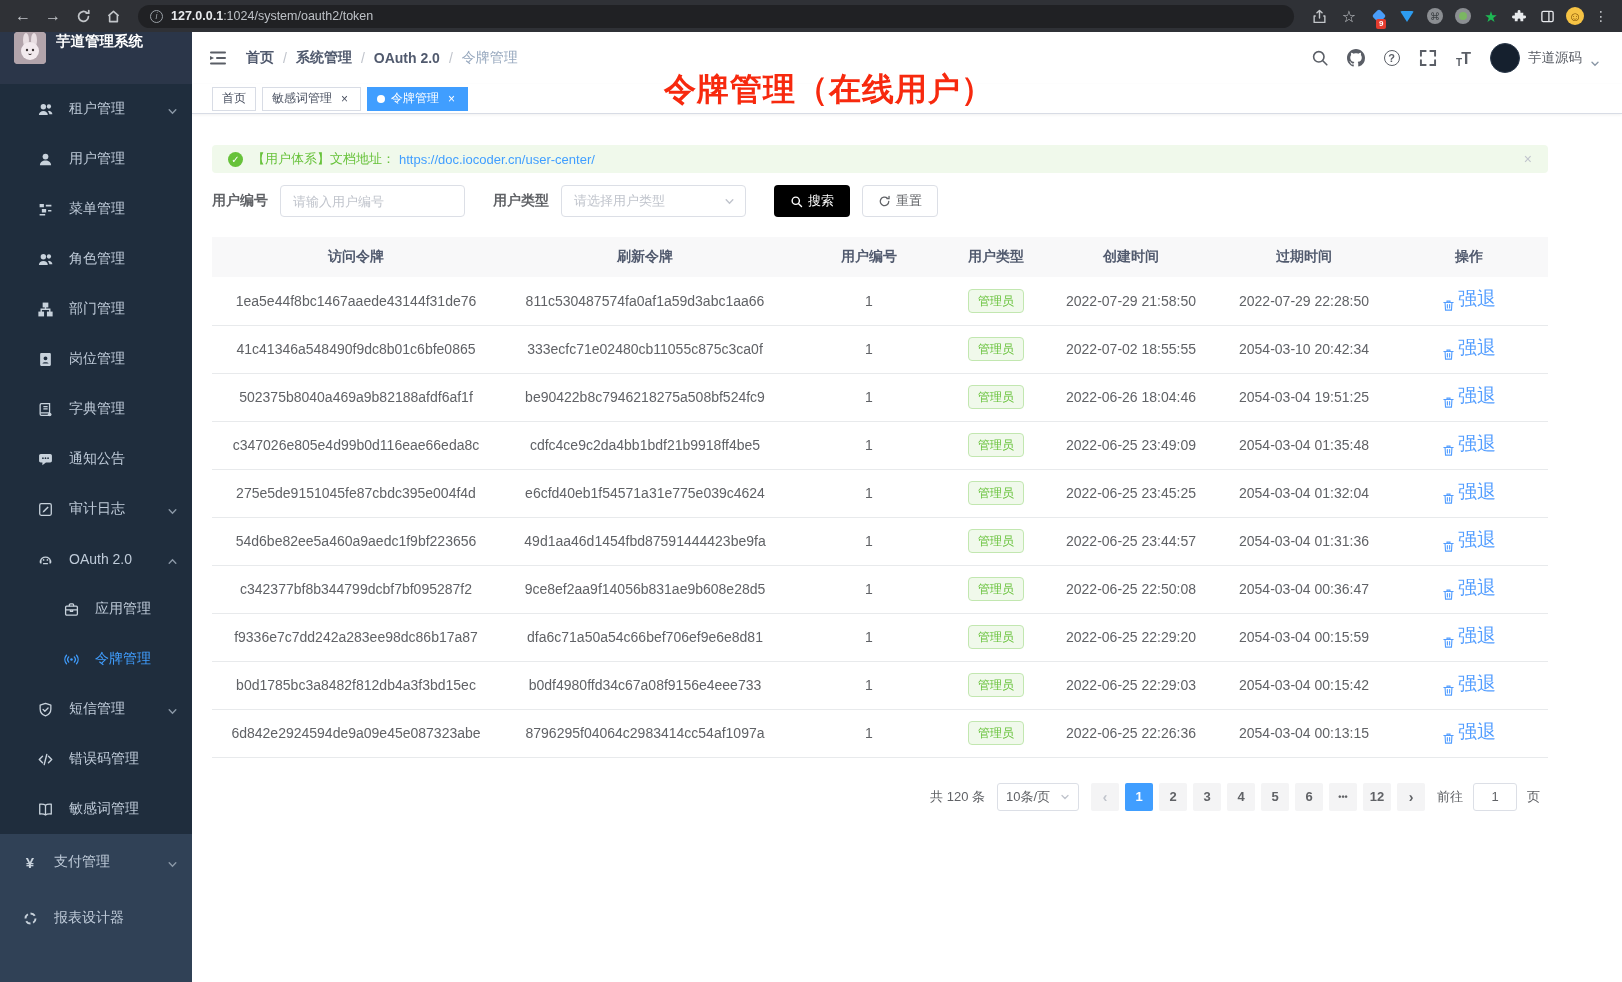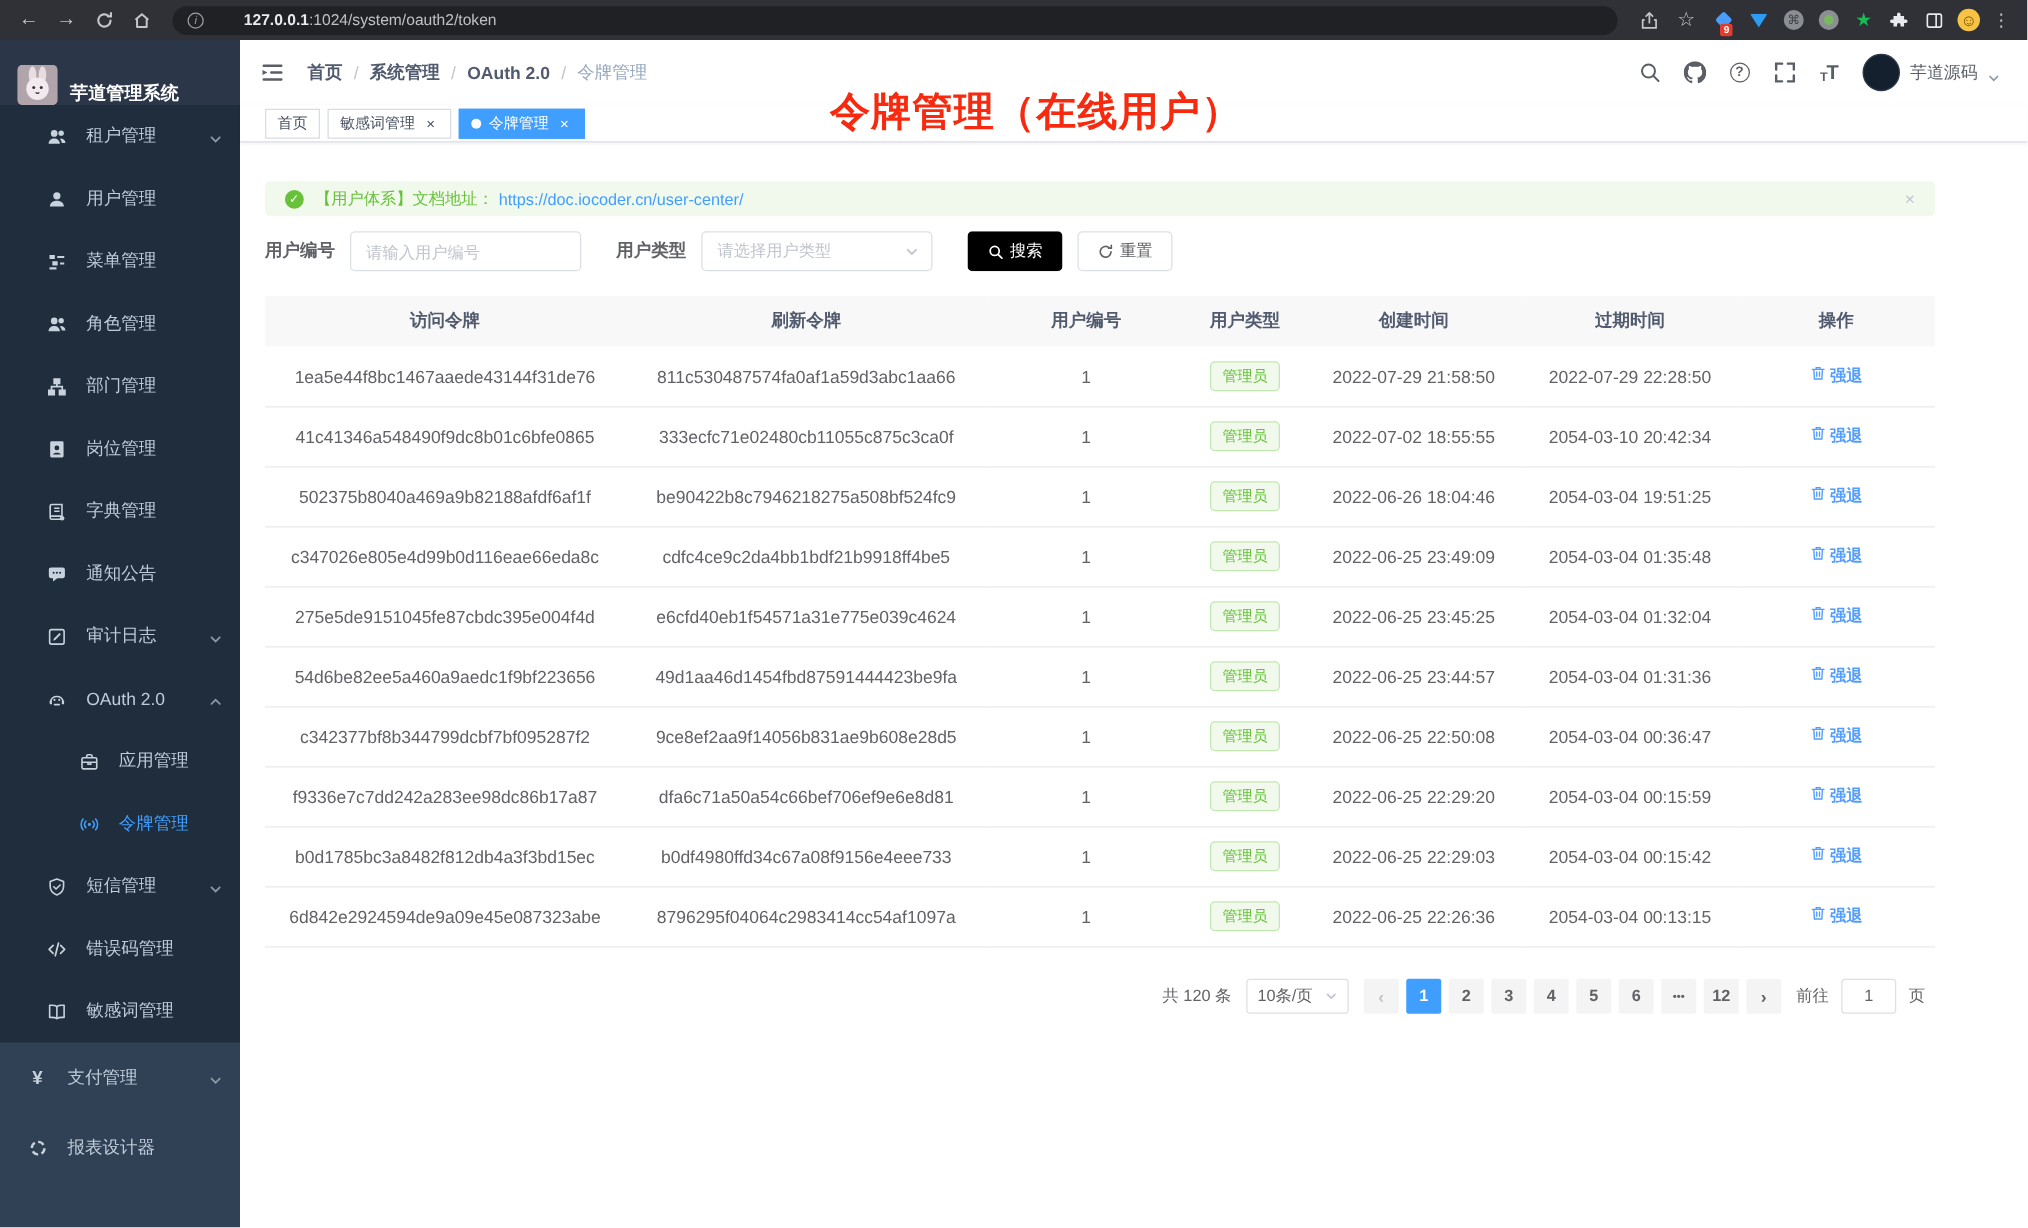--- a/index.html
+++ b/index.html
@@ -5,40 +5,40 @@
   * { margin:0; padding:0; box-sizing:border-box; }
   html,body { width:1622px; height:982px; overflow:hidden; }
   body { font-family:"Liberation Sans","DejaVu Sans",sans-serif; background:#fff; position:relative; }
 
   
   .browser-bar { height:32px; background:#2f3136; display:flex; align-items:center; padding:0 10px; gap:4px; }
   .bnav { color:#c2c5c9; width:26px; height:26px; display:flex; align-items:center; justify-content:center; font-size:16px; border-radius:50%; flex:none; }
   .bnav svg { width:15px; height:15px; }
   .url-pill { flex:1; height:23px; background:#202124; border-radius:12px; display:flex; align-items:center; padding:0 12px; margin:0 8px; color:#bdc1c6; font-size:12.5px; gap:8px; min-width:0; }
   .url-pill .info-i { width:13px; height:13px; border:1px solid #9aa0a6; border-radius:50%; font-size:9px; display:flex; align-items:center; justify-content:center; color:#9aa0a6; font-style:italic; flex:none; }
-  .url-host { color:#e8eaed; font-weight:700;margin-left:24px; }
+  .url-host { color:#e8eaed; font-weight:700; }
   .ext-cluster { display:flex; align-items:center; gap:10px; padding:0 4px; }
   .ext { width:18px; height:18px; display:flex; align-items:center; justify-content:center; position:relative; flex:none; }
   .diamond { width:10px; height:10px; background:#4a9df8; transform:rotate(45deg); border-radius:2px; }
   .ext-badge { position:absolute; bottom:-4px; left:6px; background:#e33b2e; color:#fff; font-size:8px; font-weight:700; padding:1px 3px; border-radius:2px; line-height:1; }
   .gem { width:0; height:0; border-left:7px solid transparent; border-right:7px solid transparent; border-top:11px solid #2d9cf0; border-radius:2px; }
   .gray-circle { width:16px; height:16px; border-radius:50%; background:#8b8e92; color:#3c4043; font-size:10px; display:flex; align-items:center; justify-content:center; }
   .rec-dot { width:8px; height:8px; border-radius:50%; background:#7bb662; }
   .green-star { color:#1db954; font-size:15px; line-height:1; }
   .puzzle svg,.panel svg { width:15px; height:15px; }
   .avatar-smiley { width:18px; height:18px; border-radius:50%; background:#f6c344; position:relative; }
   .avatar-smiley:after { content:"☺"; position:absolute; inset:0; display:flex; align-items:center; justify-content:center; font-size:13px; color:#7a4b00; }
   .kebab { color:#c2c5c9; font-size:14px; letter-spacing:0; }
 
   
   .app { display:flex; height:950px; }
 
   
   .sidebar { width:192px; background:#304156; flex:none; display:flex; flex-direction:column; color:#bfcbd9; }
-  .logo-row { height:52px; background:#2b3649; display:flex; align-items:flex-end; padding:0 14px; gap:10px; flex:none; }
+  .logo-row { height:52px; background:#2b3649; display:flex; align-items:flex-start; padding:0 14px; gap:10px; flex:none; }
   .logo-img { width:32px; height:32px; border-radius:4px; background:#b9a8ae; position:relative; overflow:hidden; flex:none; }
   .logo-img svg { position:absolute; inset:0; }
   .logo-title { color:#fff; font-size:14.5px; font-weight:700; white-space:nowrap; }
   .menu-dark { background:#1f2d3d;padding-left:15px; }
   .menu-item { height:50px; display:flex; align-items:center; padding-left:22px; gap:16px; font-size:14px; cursor:pointer; position:relative; white-space:nowrap; }
   .menu-item.top { height:56px; }
   .menu-item.indent { padding-left:48px; }
   .menu-item .mi-icon { width:16px; height:16px; flex:none; color:#c8d2dc; display:flex; align-items:center; justify-content:center; }
   .menu-item .mi-icon svg { width:15px; height:15px; }
   .menu-item.active { color:#409eff; }
@@ -96,21 +96,21 @@
   .btn svg { width:13px; height:13px; }
   .btn-primary { background:#000000; color:#fff; }
   .btn-plain { background:#fff; border-color:#dcdfe6; color:#606266; }
 
   
   table.grid { margin-top:20px; width:1336px; border-collapse:collapse; table-layout:fixed; }
   .grid th { height:40px; background:#f8f8f9; color:#515a6e; font-size:14px; font-weight:700; text-align:center; }
   .grid td { height:48px; border-bottom:1px solid #e8eaec; font-size:14px; color:#606266; text-align:center; white-space:nowrap; }
   .grid tr td:first-child, .grid tr th:first-child { }
   .tag-success { display:inline-block; background:#f0f9eb; border:1px solid #c2e7b0; color:#67c23a; font-size:12px; height:24px; line-height:22px; padding:0 9px; border-radius:4px; }
-  .action-link { color:#529dff; font-size:13px; cursor:pointer; display:inline-flex; align-items:flex-start; gap:3px;font-weight:bold; }
+  .action-link { color:#529dff; font-size:19px; cursor:pointer; display:inline-flex; align-items:flex-end; gap:3px; }
   .action-link svg { width:13px; height:13px; }
 
   
   .pager { margin-top:25px; display:flex; align-items:center; justify-content:flex-end; font-size:13px; color:#606266; gap:8px; padding-right:8px; }
   .pg-total { margin-right:4px; }
   .pg-size { width:82px; height:28px; border:1px solid #dcdfe6; border-radius:3px; display:flex; align-items:center; justify-content:center; gap:10px; color:#606266; cursor:pointer; }
   .pg-size svg { width:10px; height:10px; color:#c0c4cc; }
   .pg-pages { display:flex; align-items:center; gap:6px; margin:0 4px; }
   .pg-btn { min-width:28px; height:28px; padding:0 4px; background:#f4f4f5; border-radius:2px; display:flex; align-items:center; justify-content:center; font-weight:700; color:#606266; cursor:pointer; font-size:13px; }
   .pg-btn.arrow { color:#606266; font-size:14px; }

